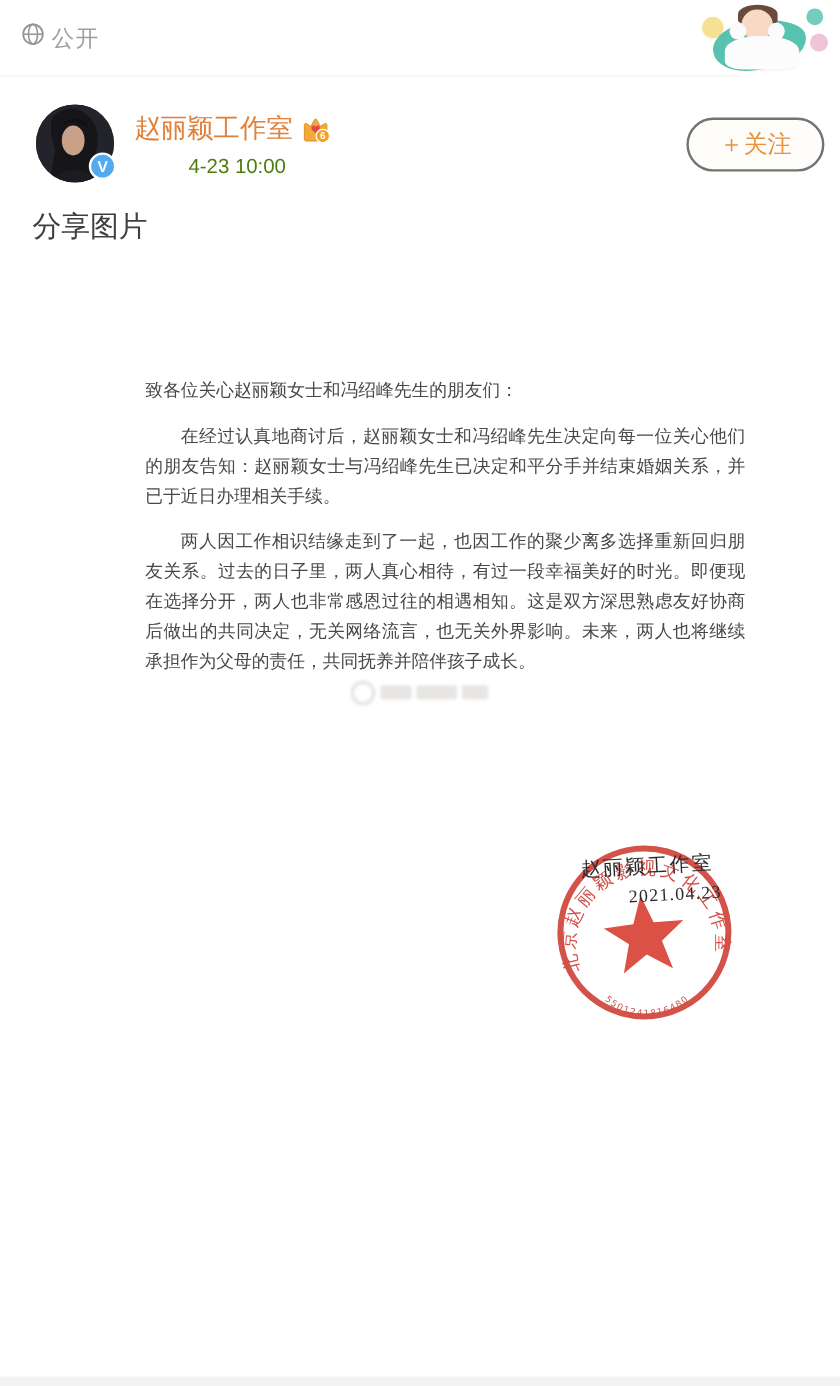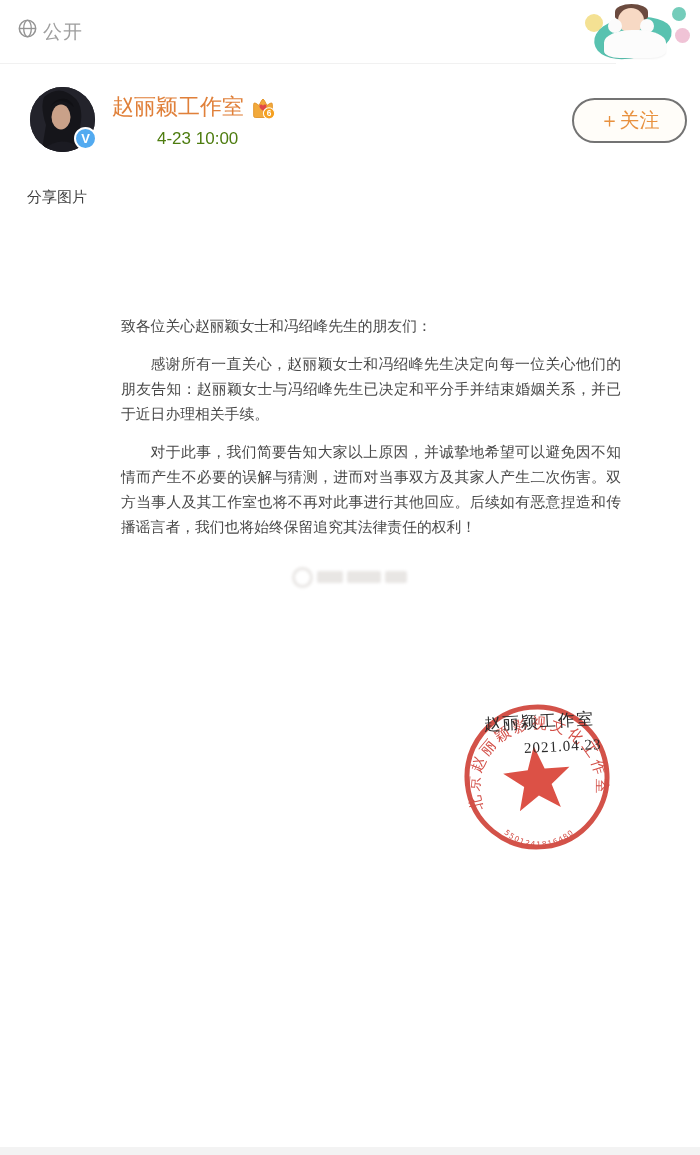--- a/index.html
+++ b/index.html
@@ -22,21 +22,21 @@
   .sticker .hand-l{position:absolute;left:26px;top:15px;width:14px;height:14px;border-radius:50%;background:#fbfbfb;}
   .sticker .hand-r{position:absolute;left:58px;top:15px;width:14px;height:14px;border-radius:50%;background:#fbfbfb;}
   .sticker .sweater{position:absolute;left:22px;top:26px;width:62px;height:28px;background:#fcfcfc;border-radius:45% 45% 25% 25%;box-shadow:0 1px 2px rgba(0,0,0,.06);}
   
   .avatar{position:absolute;left:30px;top:87px;width:65px;height:65px;border-radius:50%;overflow:hidden;background:#23232b;}
   .v-badge{position:absolute;left:74px;top:127px;width:23px;height:23px;border-radius:50%;background:#52aaf0;border:2px solid #fff;color:#fff;font-size:13px;font-weight:bold;display:flex;align-items:center;justify-content:center;box-sizing:border-box;}
   .name-row{position:absolute;left:112px;top:92px;display:flex;align-items:center;gap:6px;}
   .username{font-size:22px;color:#e0803a;}
   .timestamp{position:absolute;left:113px;top:129px;font-size:17px;color:#4d7c0f;margin-left:44px;}
   .follow-btn{position:absolute;left:572px;top:98px;width:115px;height:45px;border-radius:23px;border:2px solid #737373;background:#fffdf9;color:#e8913f;font-size:20px;display:flex;align-items:center;justify-content:center;cursor:pointer;box-sizing:border-box;font-family:inherit;}
-  .post-text{position:absolute;left:27px;top:188px;font-size:15px;color:#3f3f3f;}
+  .post-text{position:absolute;left:27px;top:173px;font-size:24px;color:#3f3f3f;}
   
   .letter{position:absolute;left:121px;top:302px;width:500px;font-family:"Liberation Serif","DejaVu Serif",serif;font-size:14.8px;line-height:25px;color:#484848;text-align:justify;}
   .letter p{margin:12px 0 13px 0;}
   .letter p.indent{text-indent:2em;}
   .watermark{position:absolute;left:292px;top:566px;width:132px;height:22px;opacity:.22;filter:blur(1.4px);display:flex;align-items:center;gap:4px;pointer-events:none;}
   .watermark .wm-circle{width:15px;height:15px;border:3px solid #9a8f86;border-radius:50%;}
   .watermark .wm-bar{height:12px;background:#9a8f86;border-radius:2px;}
   .signature-name{position:absolute;left:484px;top:711px;font-family:"Liberation Serif","DejaVu Serif",serif;font-size:16.5px;color:#2b2b2b;transform:rotate(-3deg);z-index:3;letter-spacing:2px;}
   .signature-date{position:absolute;left:524px;top:738px;font-family:"Liberation Serif","DejaVu Serif",serif;font-size:15px;color:#2b2b2b;transform:rotate(-3deg);z-index:3;letter-spacing:1px;}
   .stamp{position:absolute;left:455px;top:695px;width:164px;height:164px;transform:rotate(-6deg);z-index:2;opacity:.92;}
@@ -87,22 +87,22 @@
   </svg>
 </div>
 <div class="timestamp">4-23 10:00</div>
 <button class="follow-btn">＋关注</button>
 
 <div class="post-text">分享图片</div>
 
 <figure style="margin:0">
   <div class="letter">
     <p>致各位关心赵丽颖女士和冯绍峰先生的朋友们：</p>
-    <p class="indent">感谢所有一直关心，赵丽颖女士和冯绍峰先生决定向每一位关心他们的朋友告知：赵丽颖女士与冯绍峰先生已决定和平分手并结束婚姻关系，并已于近日办理相关手续。</p>
-    <p class="indent">对于此事，我们简要告知大家以上原因，并诚挚地希望可以避免因不知情而产生不必要的误解与猜测，进而对当事双方及其家人产生二次伤害。双方当事人及其工作室也将不再对此事进行其他回应。后续如有恶意捏造和传播谣言者，我们也将始终保留追究其法律责任的权利！</p>
+    <p class="indent">在经过认真地商讨后，赵丽颖女士和冯绍峰先生决定向每一位关心他们的朋友告知：赵丽颖女士与冯绍峰先生已决定和平分手并结束婚姻关系，并已于近日办理相关手续。</p>
+    <p class="indent">两人因工作相识结缘走到了一起，也因工作的聚少离多选择重新回归朋友关系。过去的日子里，两人真心相待，有过一段幸福美好的时光。即便现在选择分开，两人也非常感恩过往的相遇相知。这是双方深思熟虑友好协商后做出的共同决定，无关网络流言，也无关外界影响。未来，两人也将继续承担作为父母的责任，共同抚养并陪伴孩子成长。</p>
   </div>
 
   <div class="watermark">
     <div class="wm-circle"></div>
     <div class="wm-bar" style="width:26px"></div>
     <div class="wm-bar" style="width:34px"></div>
     <div class="wm-bar" style="width:22px"></div>
   </div>
 
   <div class="signature-name">赵丽颖工作室</div>

